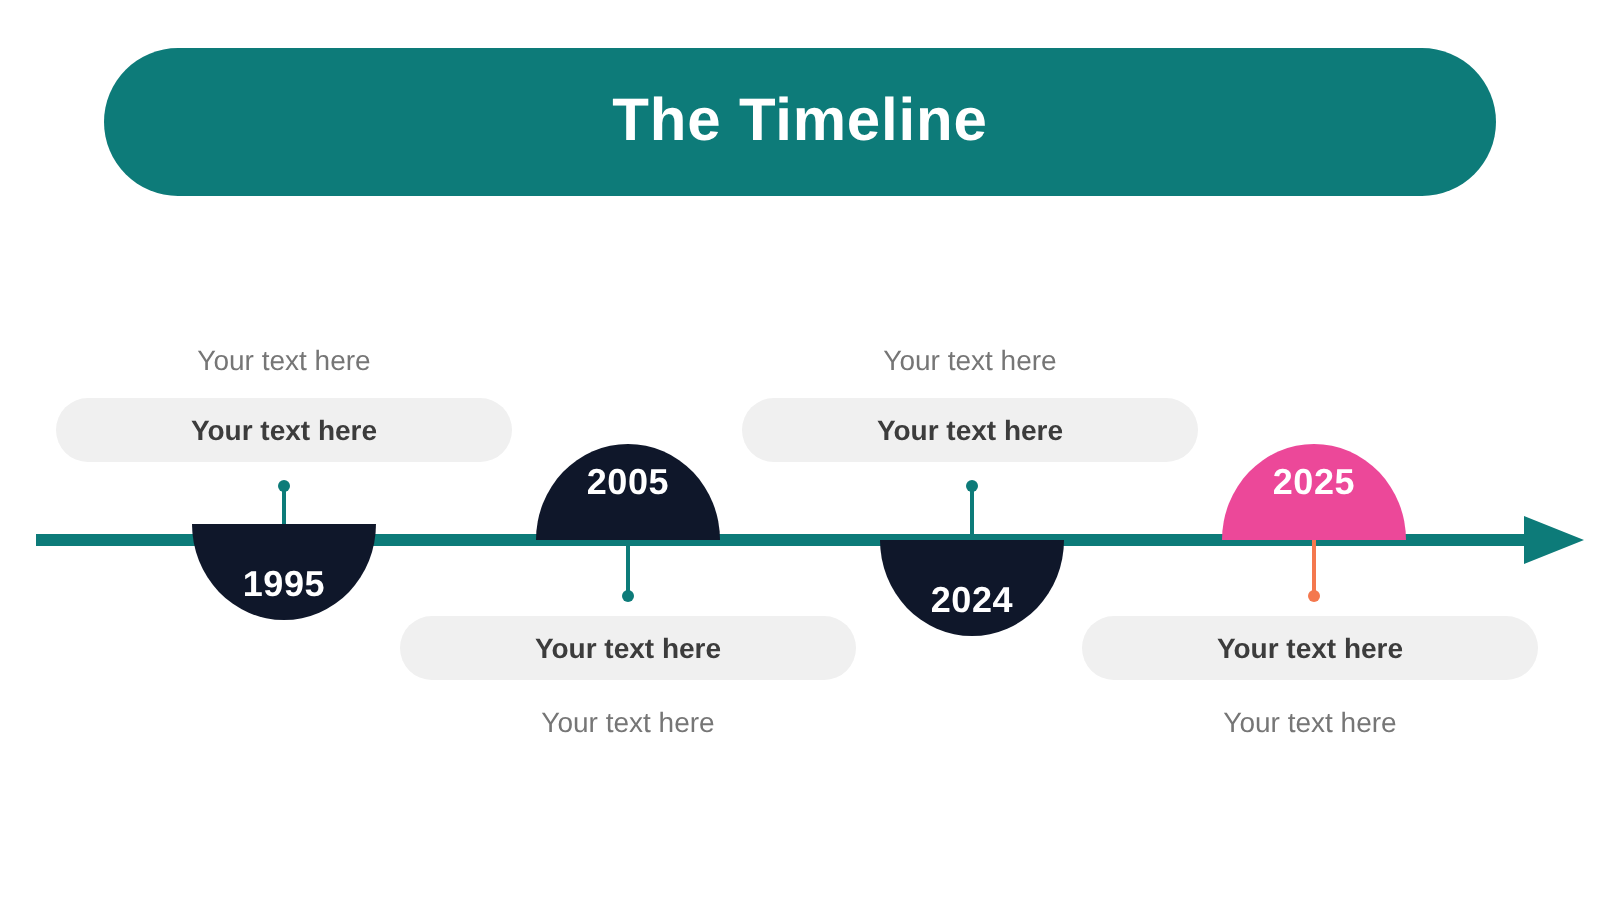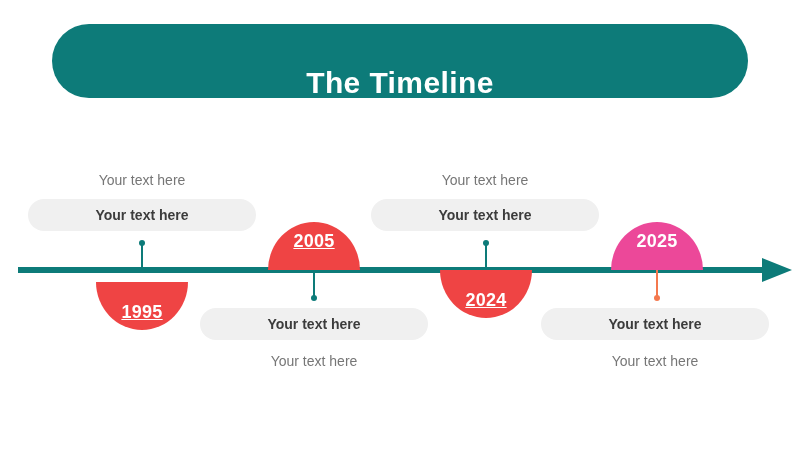--- a/index.html
+++ b/index.html
@@ -23,21 +23,21 @@
   
   .title-banner {
     position: absolute;
     left: 52px;
     top: 24px;
     width: 696px;
     height: 74px;
     background: #0d7b79;
     border-radius: 37px;
     display: flex;
-    align-items: flex-end;
+    align-items: center;
     justify-content: center;
   }
   .title-text {
     color: #ffffff;
     font-size: 30px;
     font-weight: bold;
     letter-spacing: 0.4px;
     line-height: 1;
   }
 
@@ -64,21 +64,21 @@
   .marker.below {
     border-radius: 0 0 50% 50% / 0 0 100% 100%;
     align-items: flex-start;
   }
   .marker.above {
     border-radius: 50% 50% 0 0 / 100% 100% 0 0;
     align-items: flex-end;
   }
   .marker.below .marker-label { padding-top: 20px; }
   .marker.above .marker-label { padding-bottom: 18px; }
-  .marker.teal { background: #ef4444; text-decoration: underline; }
+  .marker.teal { background: #0f172a; }
   .marker.orange { background: #ec4899; }
 
   
   .stem {
     position: absolute;
     width: 2px;
   }
   .stem .stem-line {
     position: absolute;
     left: 0;
@@ -140,21 +140,21 @@
   </svg>
 
   <div class="caption" style="left:62px; top:170px; width:160px;">Your text here</div>
   <div class="pill" style="left:28px; top:199px; width:228px;">
     <span class="pill-text">Your text here</span>
   </div>
   <div class="stem teal up" style="left:141px; top:243px; height:28px;">
     <div class="stem-line"></div>
     <div class="stem-dot"></div>
   </div>
-  <div class="marker below teal" style="left:96px; top:282px; width:92px; height:48px;">
+  <div class="marker below teal" style="left:96px; top:262px; width:92px; height:48px;">
     <span class="marker-label">1995</span>
   </div>
 
   <div class="marker above teal" style="left:268px; top:222px; width:92px; height:48px;">
     <span class="marker-label">2005</span>
   </div>
   <div class="stem teal down" style="left:313px; top:270px; height:28px;">
     <div class="stem-line"></div>
     <div class="stem-dot"></div>
   </div>

